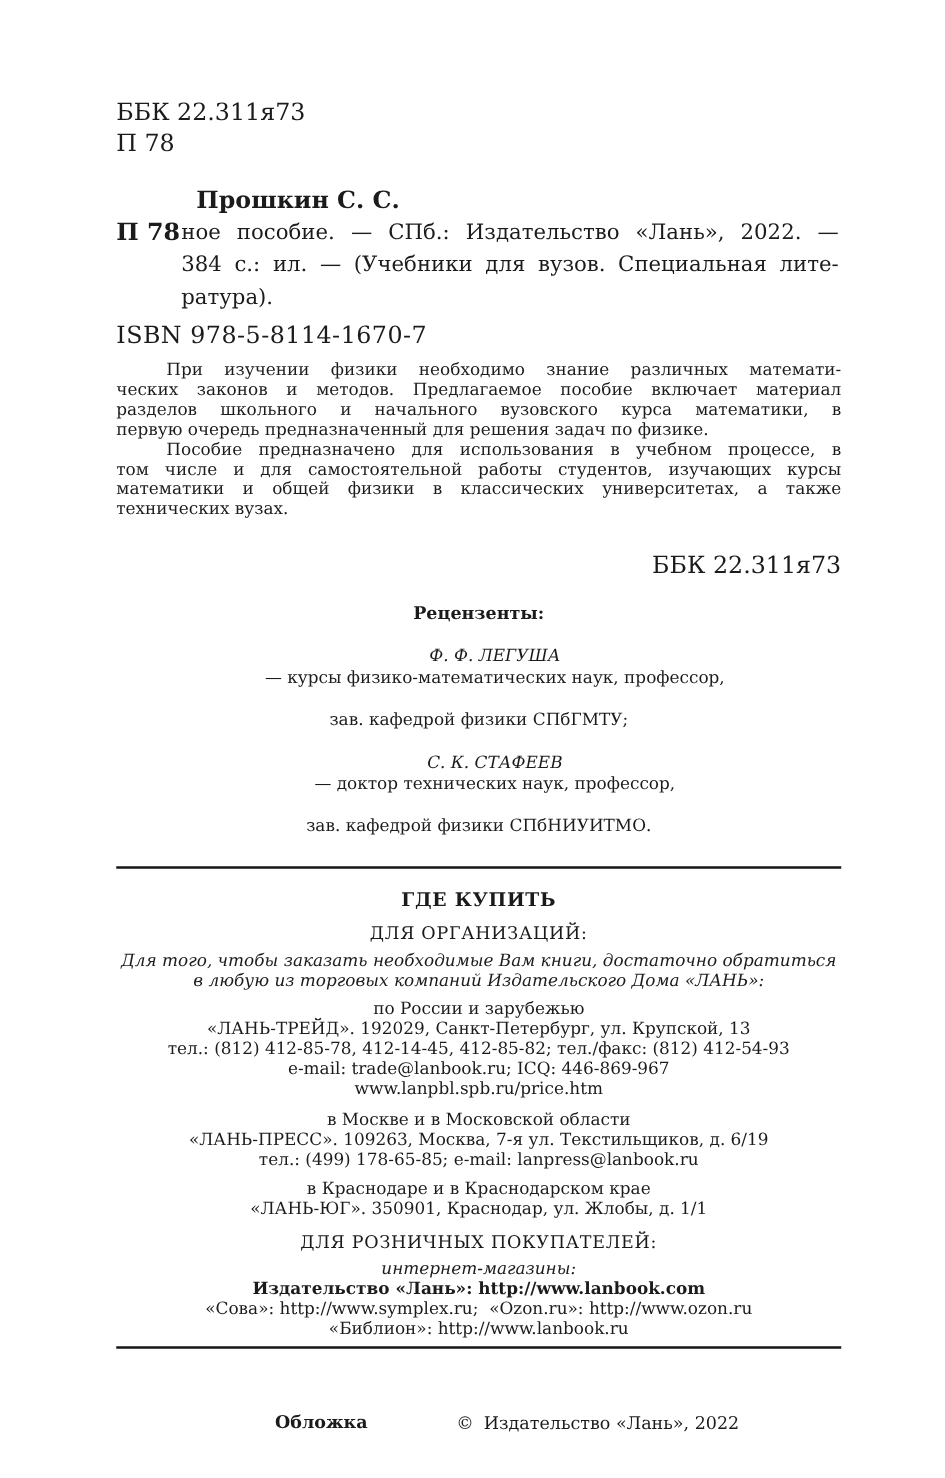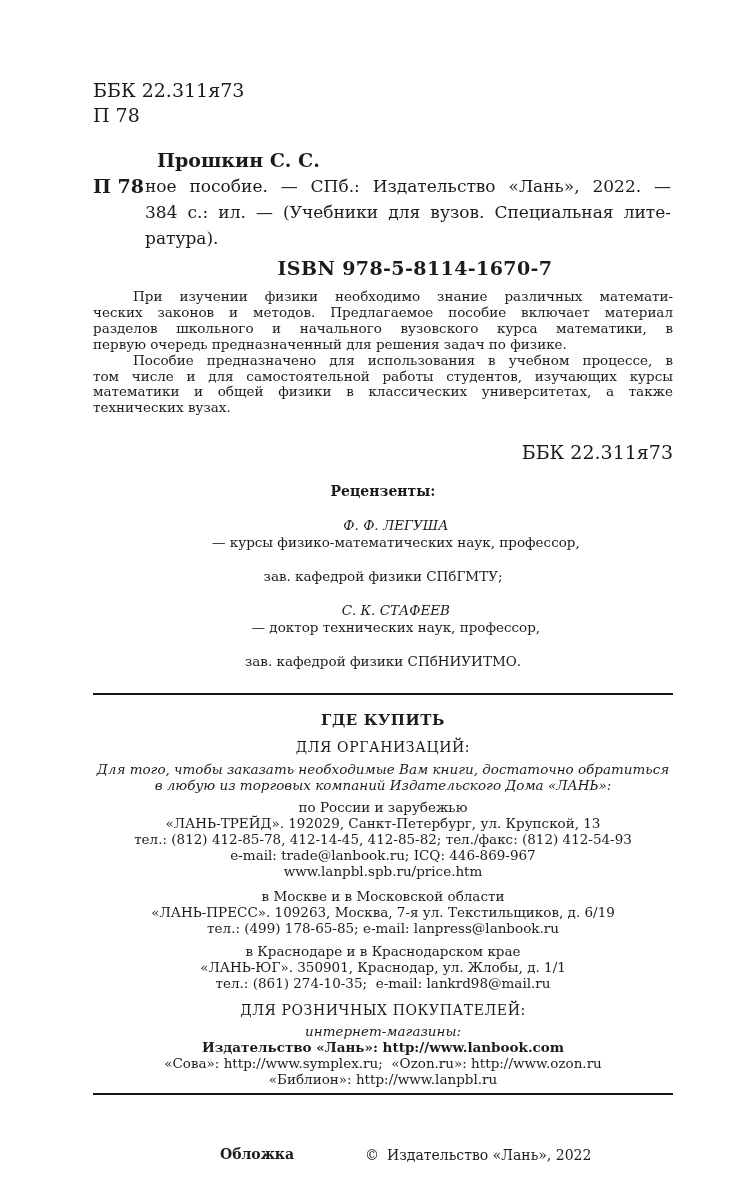--- a/index.html
+++ b/index.html
@@ -19,21 +19,21 @@
 
   .header-block{font-size:19px;line-height:25px;}
 
   .author-line{margin-top:19px;margin-left:64px;font-weight:bold;font-size:19px;line-height:26px;}
 
   .catalog-row{position:relative;}
   .entry-code{position:absolute;left:0;top:0;font-weight:bold;font-size:19px;line-height:26px;}
   .desc{margin-left:52px;width:526px;font-size:17px;line-height:26px;}
   .desc .first{padding-left:45px;}
 
-  .isbn{margin-top:4px;margin-left:64px;font-weight:bold;font-size:19px;line-height:26px;letter-spacing:0.4px;text-align:center;}
+  .isbn{margin-top:4px;font-weight:normal;font-size:19px;line-height:26px;letter-spacing:0.4px;}
 
   .annotation{margin-top:8px;font-size:13.5px;line-height:15.9px;}
   .annotation .first{padding-left:40px;}
 
   .bbk-right{margin-top:23px;font-size:19px;line-height:26px;text-align:right;}
 
   .reviewers{margin-top:18px;text-align:center;font-size:13.5px;line-height:17px;}
   .reviewers-title{font-weight:bold;font-size:14px;}
 
   .rule{margin-top:23px;border:0;height:2px;background:#161616;width:100%;}
@@ -127,30 +127,29 @@
 
   <div class="region r2">
     <div class="region-heading">в Москве и в Московской области</div>
     <div class="line">«ЛАНЬ-ПРЕСС». 109263, Москва, 7-я ул. Текстильщиков, д. 6/19</div>
     <div class="line">тел.: (499) 178-65-85; e-mail: lanpress@lanbook.ru</div>
   </div>
 
   <div class="region r3">
     <div class="region-heading">в Краснодаре и в Краснодарском крае</div>
     <div class="line">«ЛАНЬ-ЮГ». 350901, Краснодар, ул. Жлобы, д. 1/1</div>
-    <div class="line">тел.: (861) 274-10-35;&nbsp; e-mail: lankrd98@mail.ru</div>
   </div>
 
   <div class="retail-title">ДЛЯ РОЗНИЧНЫХ ПОКУПАТЕЛЕЙ:</div>
 
   <div class="retail">
     <div class="line i">интернет-магазины:</div>
     <div class="line b">Издательство «Лань»: http://www.lanbook.com</div>
     <div class="line">«Сова»: http://www.symplex.ru;&nbsp; «Ozon.ru»: http://www.ozon.ru</div>
-    <div class="line">«Библион»: http://www.lanpbl.ru</div>
+    <div class="line">«Библион»: http://www.lanbook.ru</div>
   </div>
 
   <div class="rule2"></div>
 
   <div class="footer">
     <div class="cover">
       <div class="cover-label">Обложка</div>
 
     </div>
     <div class="copyrights">

